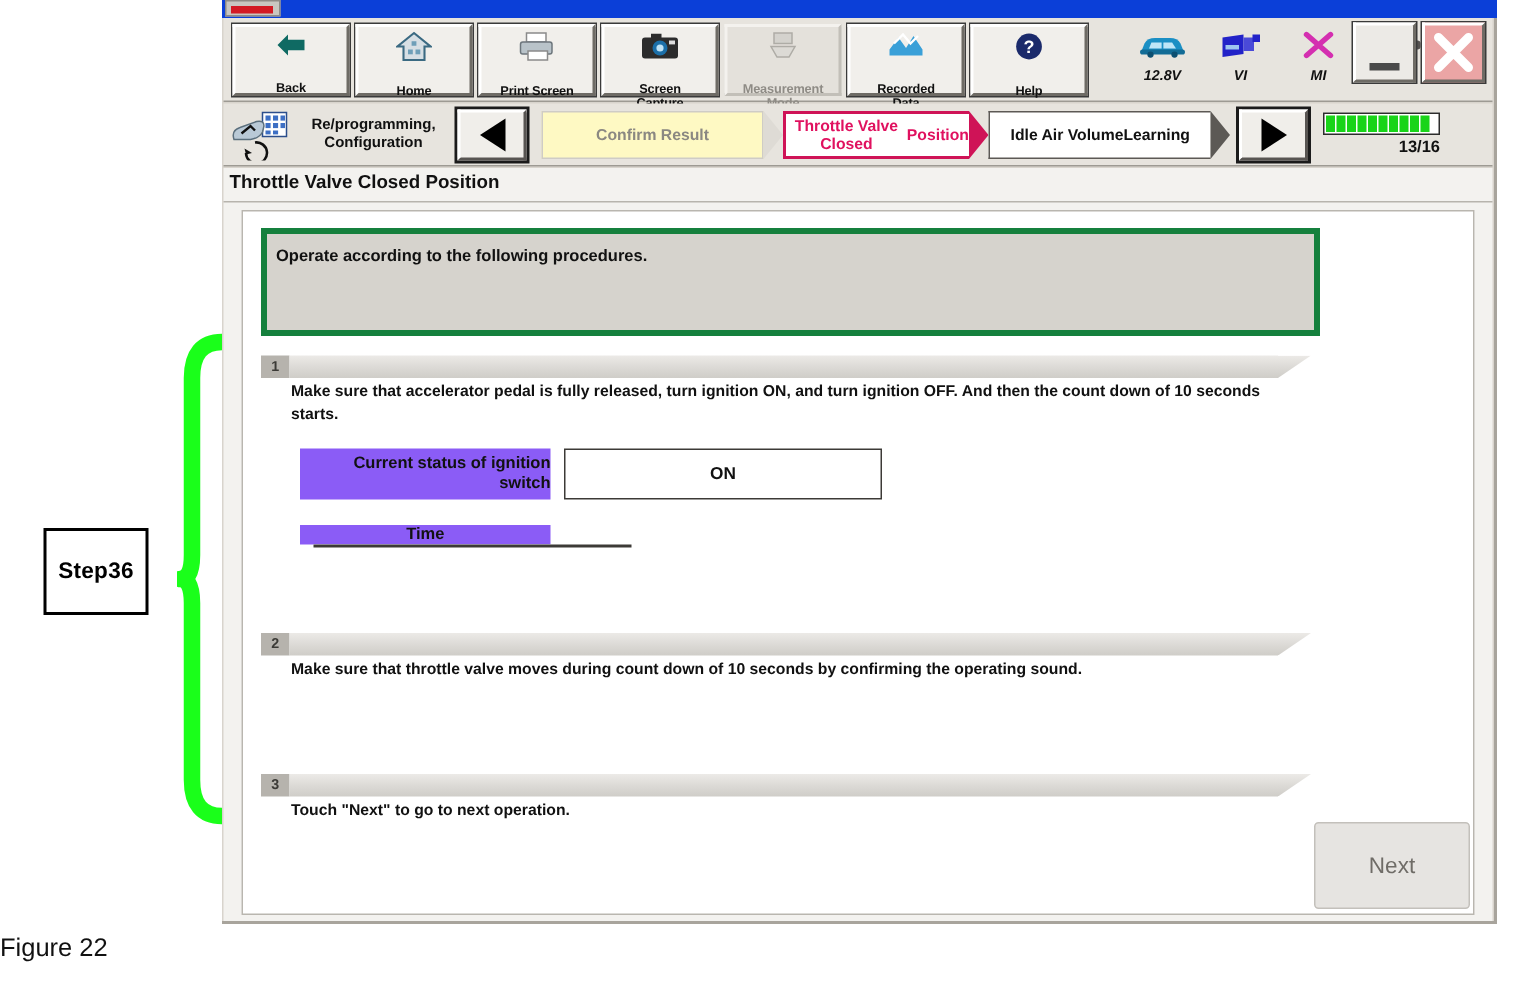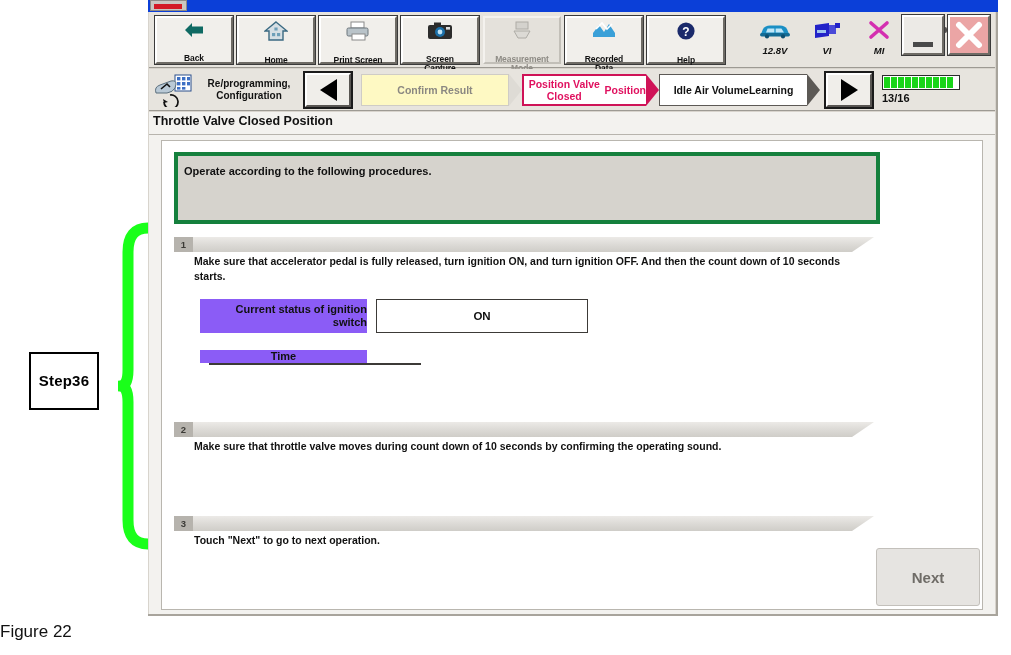--- a/index.html
+++ b/index.html
@@ -98,21 +98,21 @@
 
   .chev.done .body{width:148px;background:#fef9c3;color:#8b8882;border:1px solid #cfccc6;}
   .chev.done .pt{border-left:13px solid #dedbd5;}
 
   .chev.cur .body{width:124px;background:#ffffff;color:#e0115f;border:2px solid #cf1357;border-right:none;}
   .chev.cur .pt{border-left:13px solid #cf1357;}
 
   .chev.next .body{width:148px;background:#ffffff;color:#111;border:1px solid #5c5955;border-right:none;}
   .chev.next .pt{border-left:13px solid #5c5955;}
 
-  .progwrap{display:flex;flex-direction:column;align-items:flex-start;flex:none;margin-left:2px;}
+  .progwrap{display:flex;flex-direction:column;align-items:flex-end;flex:none;margin-left:2px;}
   .progbox{width:78px;height:15px;background:#ffffff;border:1px solid #2c2c2c;display:flex;align-items:center;padding:0 1px;box-sizing:border-box;}
   .progbox i{display:block;width:6px;height:11px;background:#19d419;margin-right:1px;}
   .progtxt{font-size:11px;font-weight:bold;color:#111;margin-top:2px;}
 
   
   .screen{
     position:absolute;left:1px;top:112px;width:846px;height:502px;
     background:#f3f2ef;box-sizing:border-box;
   }
   .pagetitle{
@@ -157,21 +157,21 @@
   .datarow .v{
     width:212px;background:#ffffff;border:1px solid #3c3a37;margin-left:9px;
     display:flex;align-items:center;justify-content:center;
     font-size:11.5px;font-weight:bold;color:#111;box-sizing:border-box;
   }
 
   .nextbtn{
     position:absolute;left:714px;top:407px;width:104px;height:58px;
     background:#e6e4e1;border:1px solid #c3c0bb;border-radius:3px;
     display:flex;align-items:center;justify-content:center;
-    font-size:15px;color:#6f6c67;box-sizing:border-box;cursor:pointer;font-weight:bold;
+    font-size:15px;color:#6f6c67;box-sizing:border-box;cursor:pointer;
   }
 
   .caption{
     position:absolute;left:0;top:622px;width:877px;text-align:left;
     font-size:17px;color:#111;
   }
 </style>
 </head>
 <body>
 
@@ -358,21 +358,21 @@
         <div class="tri-l"></div>
       </div>
 
       <div class="chev done">
         <div class="body">Confirm Result</div>
         <div class="pt"></div>
       </div>
 
       <div class="chev cur">
         <div class="body">
-          <span>Position Valve Closed</span>
+          <span>Throttle Valve Closed</span>
             <br>
           <span>Position</span>
         </div>
         <div class="pt"></div>
       </div>
 
       <div class="chev next">
         <div class="body">
           <span>Idle Air Volume</span>
             <br>

